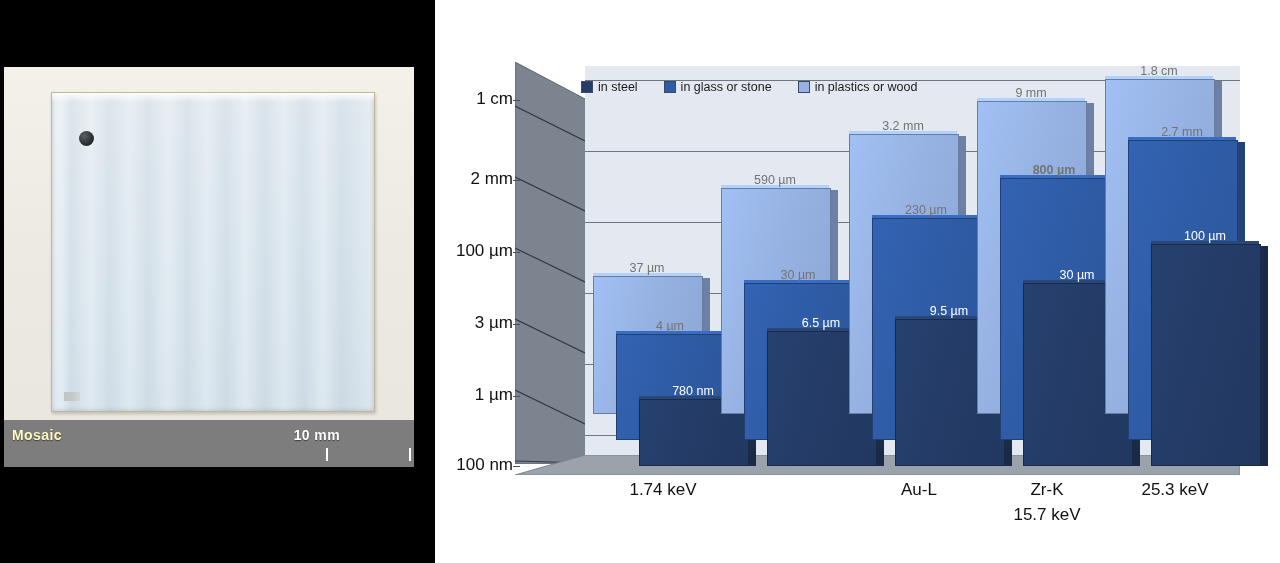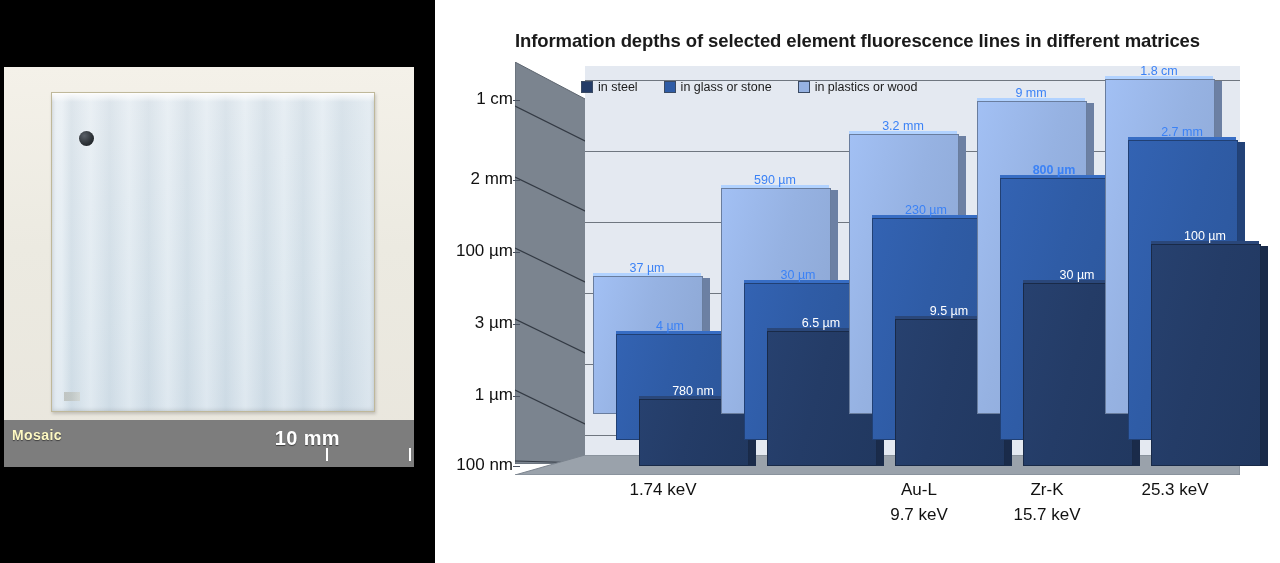--- a/index.html
+++ b/index.html
@@ -23,21 +23,21 @@
   .sample-topglow{position:absolute;left:0;top:0;width:100%;height:9px;
      background:linear-gradient(180deg,#ffffff,rgba(255,255,255,0));}
   .sample-dot{position:absolute;left:27px;top:38px;width:15px;height:15px;border-radius:50%;
      background:radial-gradient(circle at 35% 32%,#5a6068 0%,#2e3338 55%,#14171b 100%);
      box-shadow:0 0 2px rgba(255,255,255,.55);}
   .sample-mark{position:absolute;left:12px;bottom:10px;width:16px;height:9px;opacity:.35;
      background:linear-gradient(90deg,#8a8570,#c9c4ae);}
   .scalebar{position:absolute;left:0;bottom:0;width:100%;height:47px;background:#7d7d7d;}
   .scalebar-label{position:absolute;left:8px;top:7px;color:#fef9c3;font-size:14px;font-weight:bold;
      letter-spacing:.4px;text-shadow:0 1px 1px rgba(0,0,0,.5);}
-  .scalebar-value{position:absolute;right:74px;top:7px;color:#ffffff;font-size:20px;font-weight:bold;
+  .scalebar-value{position:absolute;right:74px;top:7px;color:#ffffff;font-size:14px;font-weight:bold;
      letter-spacing:.4px;text-shadow:0 1px 1px rgba(0,0,0,.5);}
   .tick-l{position:absolute;left:322px;top:28px;width:2px;height:13px;background:#ffffff;}
   .tick-r{position:absolute;left:405px;top:28px;width:2px;height:13px;background:#ffffff;}
 
   
   .chart-panel{position:absolute;left:435px;top:0;width:845px;height:563px;background:#ffffff;}
   .chart-title{position:absolute;left:5px;top:30px;width:835px;text-align:center;
      font-size:18.5px;font-weight:bold;color:#1a1a1a;letter-spacing:-.1px;}
 
   
@@ -63,21 +63,21 @@
   .ytick{position:absolute;left:78px;width:7px;height:1px;background:#4a5260;}
 
   
   .bars{position:absolute;left:0;top:0;width:845px;height:563px;}
   .bar{position:absolute;}
   .bar .face{position:absolute;left:0;bottom:0;width:100%;height:100%;}
   .bar .side{position:absolute;top:0;right:-9px;width:9px;height:100%;}
   .bar .top{position:absolute;left:0;top:-5px;width:100%;height:6px;}
 
   .vlabel{position:absolute;font-size:12.5px;white-space:nowrap;text-align:center;}
-  .vlabel.dark{color:#3b82f6;}
+  .vlabel.dark{color:#737373;}
   .vlabel.light{color:#ffffff;}
 
   
   .xlabels{position:absolute;left:0;top:478px;width:845px;height:70px;}
   .xgroup{position:absolute;text-align:center;font-size:17px;color:#111;line-height:1.45;}
   .xgroup .el{display:block;}
   .xgroup .en{display:block;}
 </style>
 </head>
 <body>
@@ -96,21 +96,20 @@
         <div class="scalebar-label">Mosaic</div>
         <div class="scalebar-value">10 mm</div>
         <div class="tick-l"></div>
         <div class="tick-r"></div>
       </div>
     </div>
   </div>
 
   <div class="chart-panel">
 
-    <div class="chart-title">Information depths of selected element fluorescence lines in different matrices</div>
 
     <div class="plot">
 
       <svg class="sidewall" width="72" height="402" viewBox="0 0 72 402">
         <polygon points="0,0 72,38 72,402 0,402" fill="#7b848f" stroke="#5d656f" stroke-width="1"></polygon>
         <g stroke="#333a44" stroke-width="1.2" fill="none">
           <line x1="0" y1="44" x2="72" y2="80"></line>
           <line x1="0" y1="115" x2="72" y2="150"></line>
           <line x1="0" y1="186" x2="72" y2="221"></line>
           <line x1="0" y1="257" x2="72" y2="292"></line>
@@ -263,21 +262,20 @@
         <span>in plastics or wood</span>
       </div>
     </div>
 
     <div class="xlabels" id="xlabels-layer">
         <div class="xgroup" style="left: 168px; width: 120px;">
           <span class="en">1.74 keV</span>
         </div>
         <div class="xgroup" style="left: 424px; width: 120px;">
           <span class="el">Au-L</span>
-          <span class="en">9.7 keV</span>
         </div>
         <div class="xgroup" style="left: 552px; width: 120px;">
           <span class="el">Zr-K</span>
           <span class="en">15.7 keV</span>
         </div>
         <div class="xgroup" style="left: 680px; width: 120px;">
           <span class="en">25.3 keV</span>
         </div>
       </div>
 

